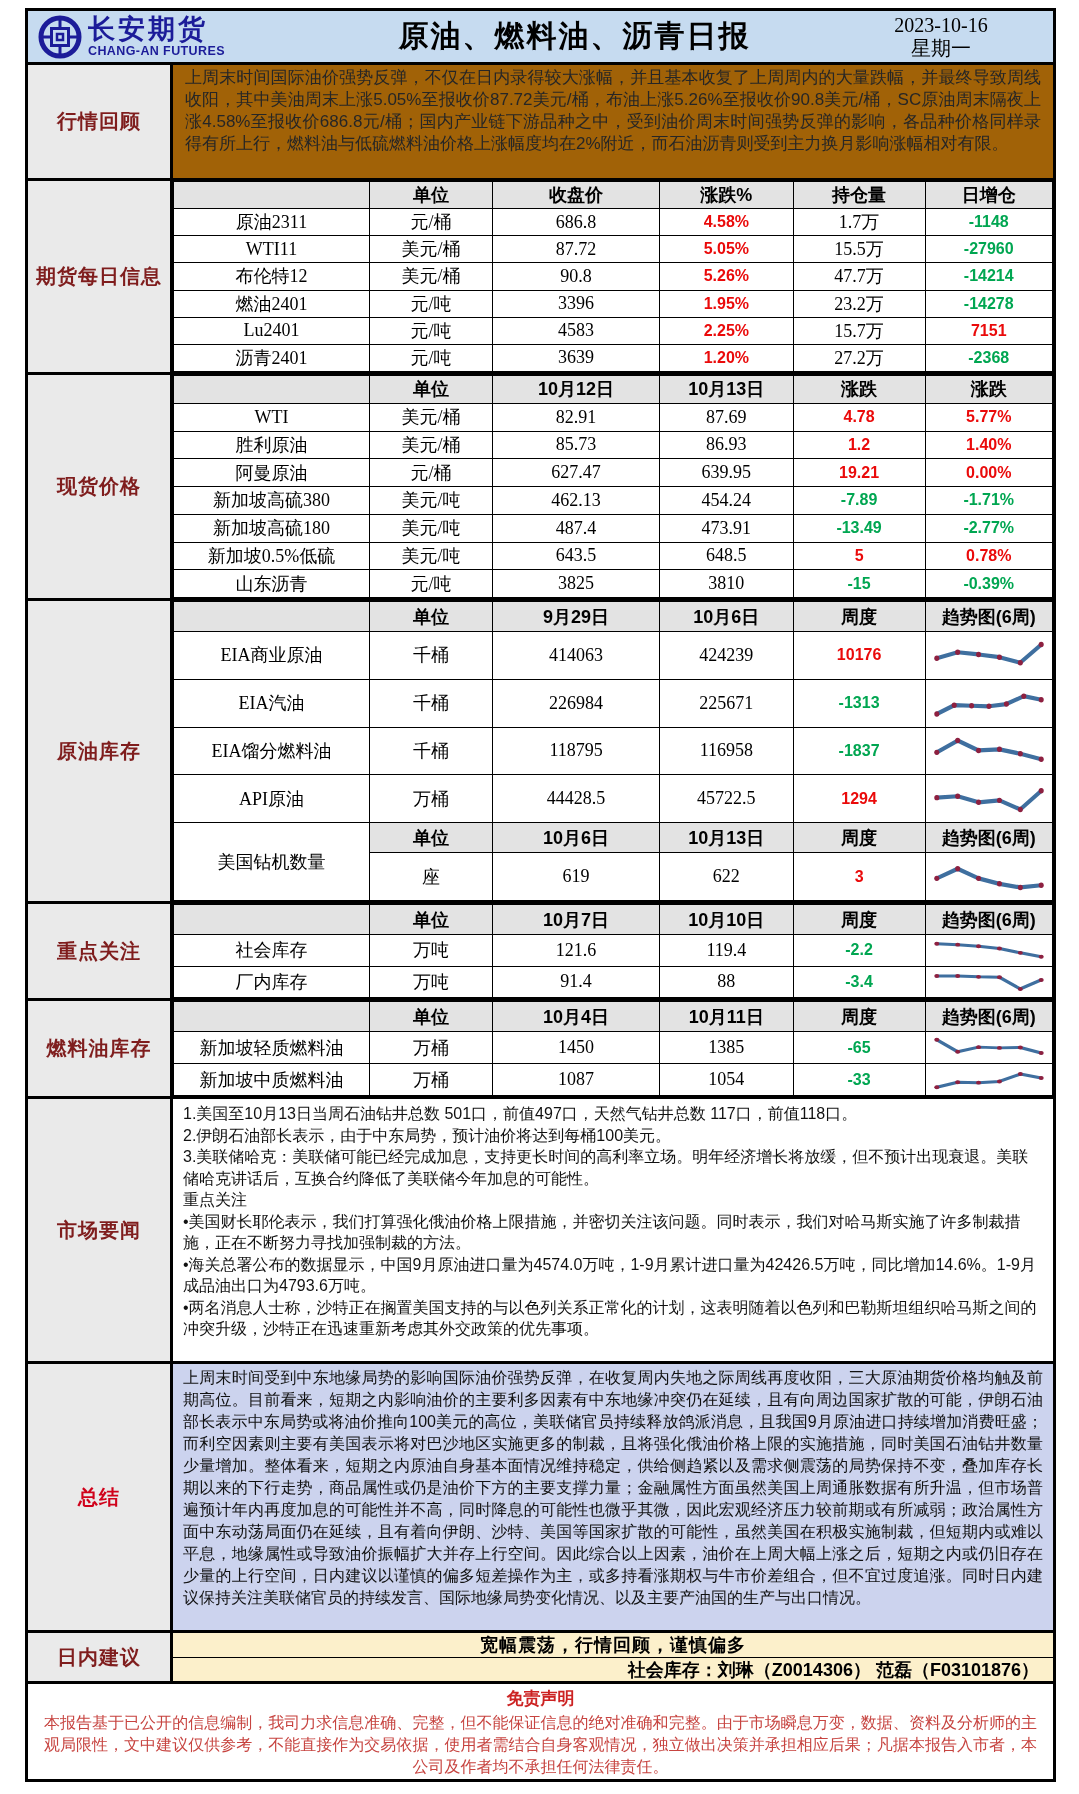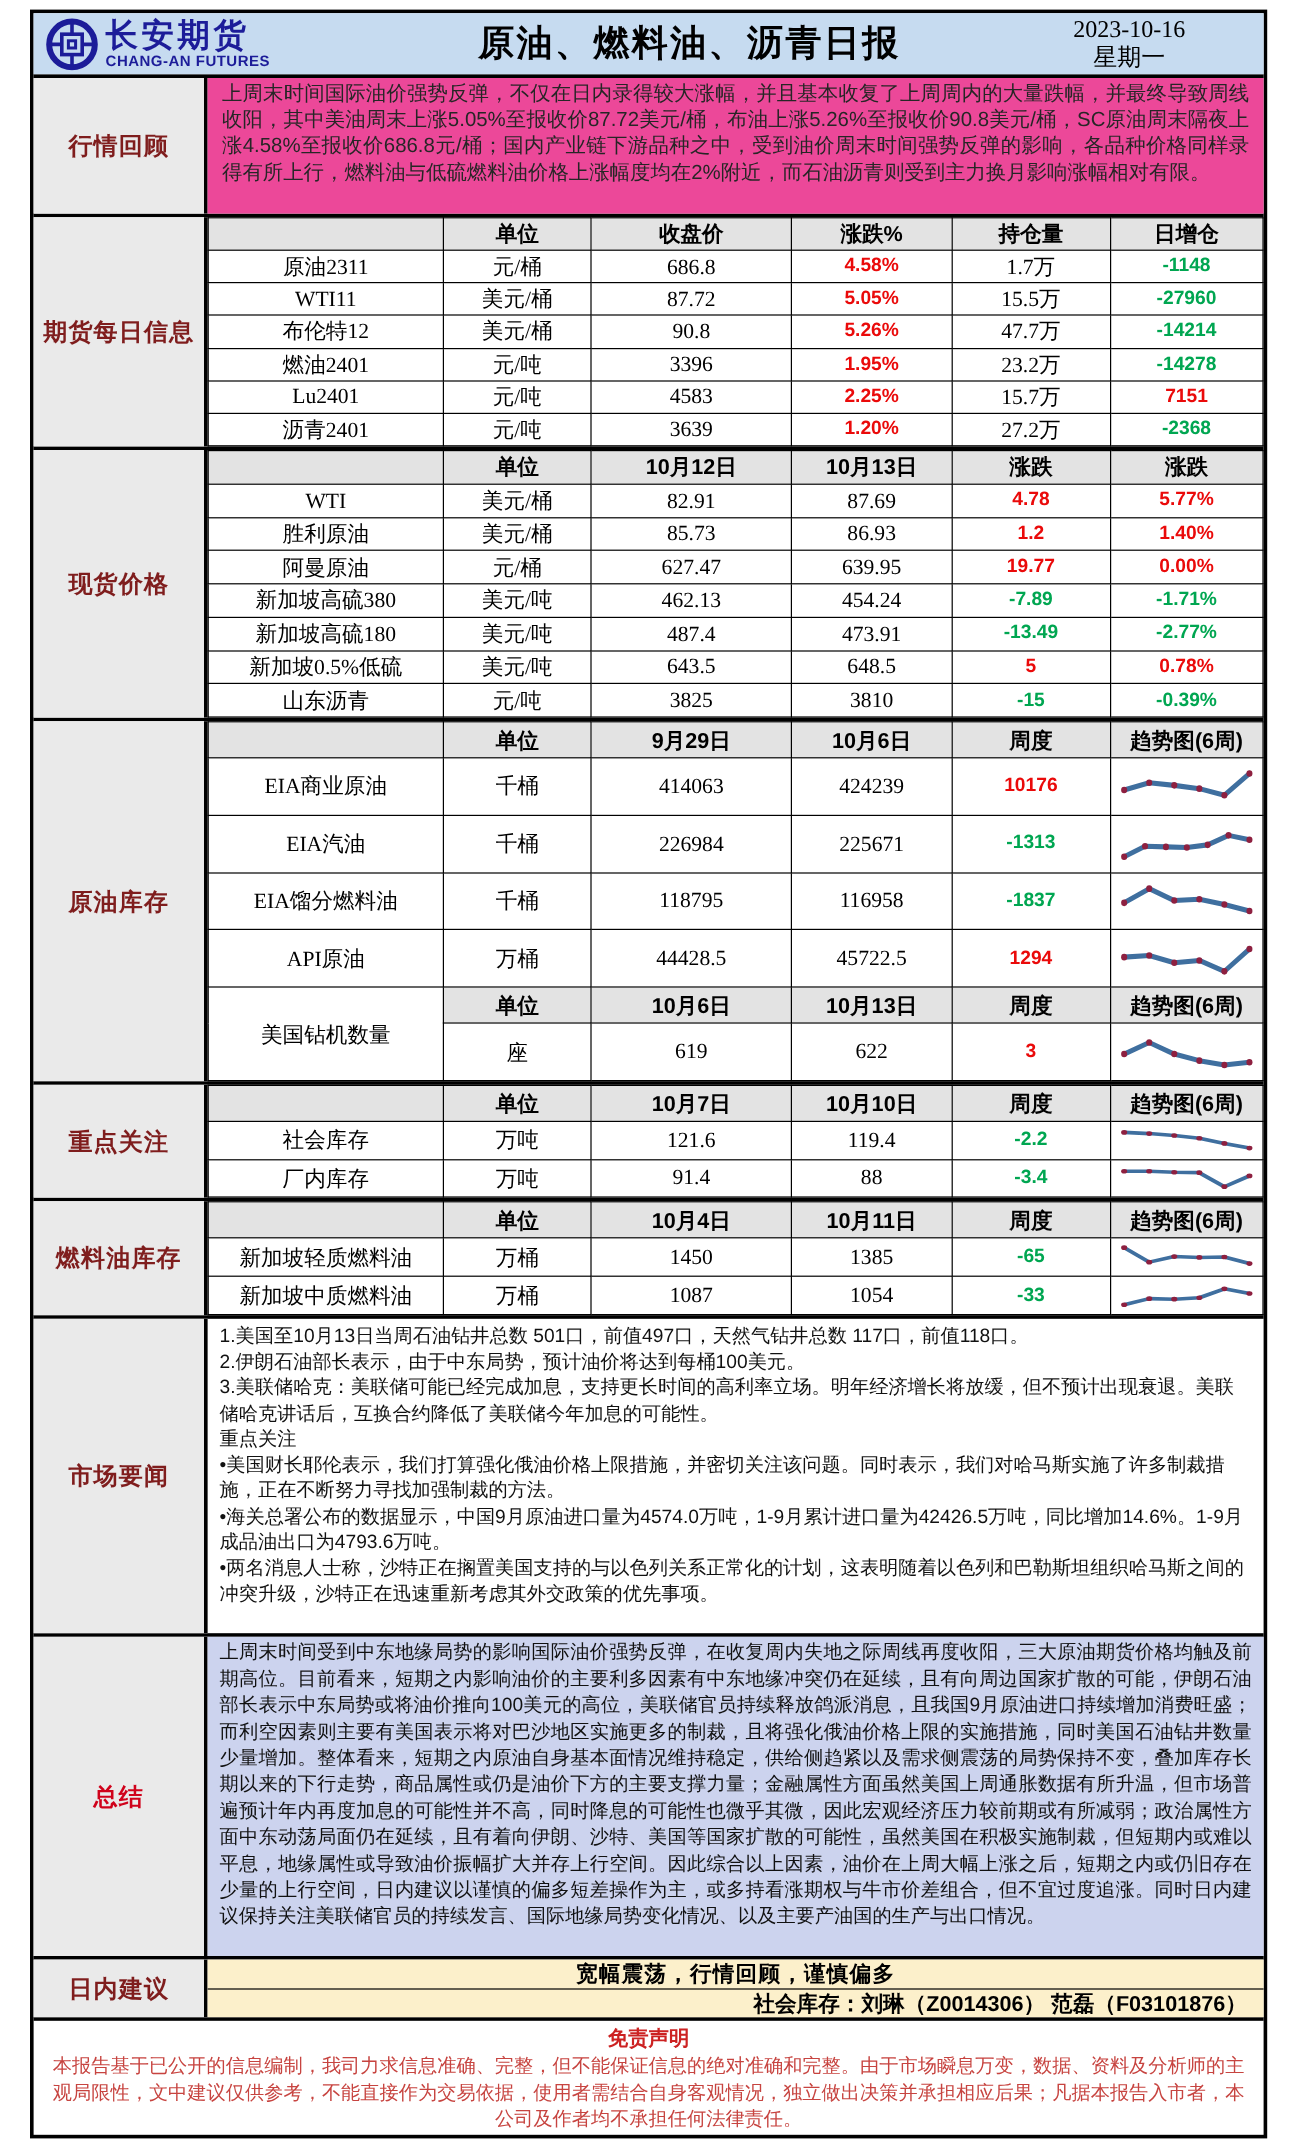--- a/index.html
+++ b/index.html
@@ -31,21 +31,21 @@
   .sec-futures { height:194px; }
   .sec-spot    { height:226px; }
   .sec-crude   { height:303px; }
   .sec-asphalt { height:97px; }
   .sec-fuel    { height:98px; }
   .sec-news    { height:265px; }
   .sec-summary { height:269px; }
   .sec-advice  { height:51px;justify-content:flex-end; }
   .sec-disc    { height:70px; }
 
-  .review-body { background:#ec4899; padding:2px 12px 0 12px; font-size:17px; line-height:22px;
+  .review-body { background:#a16207; padding:2px 12px 0 12px; font-size:17px; line-height:22px;
                  color:#262626; text-align:justify; font-family:"Liberation Sans", sans-serif; }
 
   
   table.dtab { width:100%; height:100%; border-collapse:collapse; table-layout:fixed; }
   table.dtab td { border:1px solid #000; text-align:center; vertical-align:middle;
                   font-family:"Liberation Serif", serif; font-size:18px; color:#000; overflow:hidden; }
   table.dtab td.hd { background:#e3e3e3; font-family:"Liberation Sans", sans-serif;
                      font-weight:bold; font-size:18px; }
   table.dtab td.red   { color:#ea0a0a; font-family:"Liberation Sans", sans-serif; font-weight:bold; font-size:16px; }
   table.dtab td.green { color:#00a651; font-family:"Liberation Sans", sans-serif; font-weight:bold; font-size:16px; }
@@ -217,21 +217,21 @@
                 <td>85.73</td>
                 <td>86.93</td>
                 <td class="red">1.2</td>
                 <td class="red">1.40%</td>
               </tr>
               <tr>
                 <td>阿曼原油</td>
                 <td>元/桶</td>
                 <td>627.47</td>
                 <td>639.95</td>
-                <td class="red">19.77</td>
+                <td class="red">19.21</td>
                 <td class="red">0.00%</td>
               </tr>
               <tr>
                 <td>新加坡高硫380</td>
                 <td>美元/吨</td>
                 <td>462.13</td>
                 <td>454.24</td>
                 <td class="green">-7.89</td>
                 <td class="green">-1.71%</td>
               </tr>

